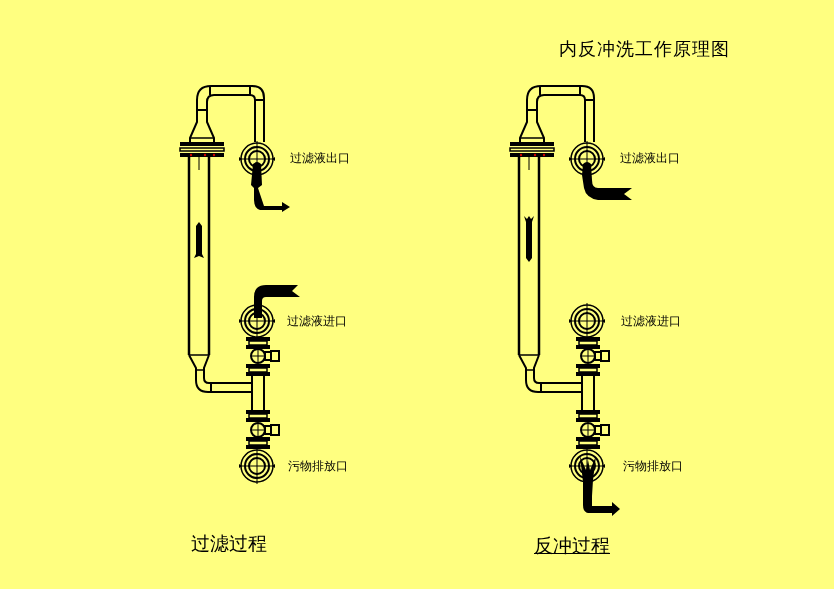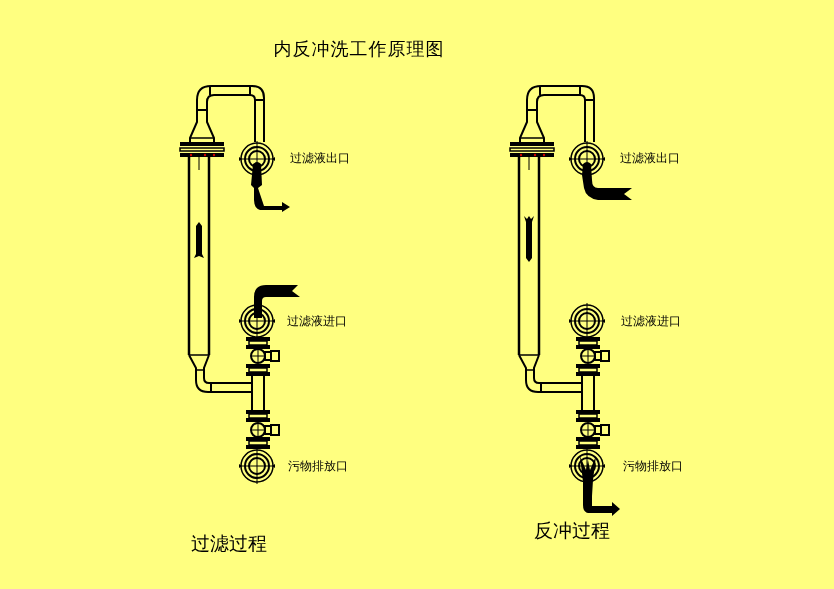--- a/index.html
+++ b/index.html
@@ -6,21 +6,21 @@
     body {
       width: 834px; height: 589px;
       background: #ffff80;
       position: relative;
       overflow: hidden;
       font-family: "DejaVu Sans", "Liberation Sans", sans-serif;
       color: #000;
     }
     .title {
       position: absolute; left: 0; width: 718px; top: 37px;
-      text-align: center; font-size: 18px; letter-spacing: 1px;
+      text-align: right; font-size: 18px; letter-spacing: 1px; padding-left: 12px;
     }
     .label {
       position: absolute; font-size: 12px; white-space: nowrap;
     }
     .caption {
       position: absolute; font-size: 19px; white-space: nowrap;
     }
     svg.diagram { position: absolute; left: 0; top: 0; }
   </style>
 </head>
@@ -150,13 +150,13 @@
 </svg>
 
 <div class="label" style="left:290px; top:150px;">过滤液出口</div>
 <div class="label" style="left:287px; top:313px;">过滤液进口</div>
 <div class="label" style="left:288px; top:458px;">污物排放口</div>
 <div class="caption" style="left:191px; top:531px;">过滤过程</div>
 
 <div class="label" style="left:620px; top:150px;">过滤液出口</div>
 <div class="label" style="left:621px; top:313px;">过滤液进口</div>
 <div class="label" style="left:623px; top:458px;">污物排放口</div>
-<div class="caption" style="left:534px; top:518px;">反冲过程</div>
+<div class="caption" style="left:534px; top:533px;text-decoration:underline;">反冲过程</div>
 
 </body></html>

